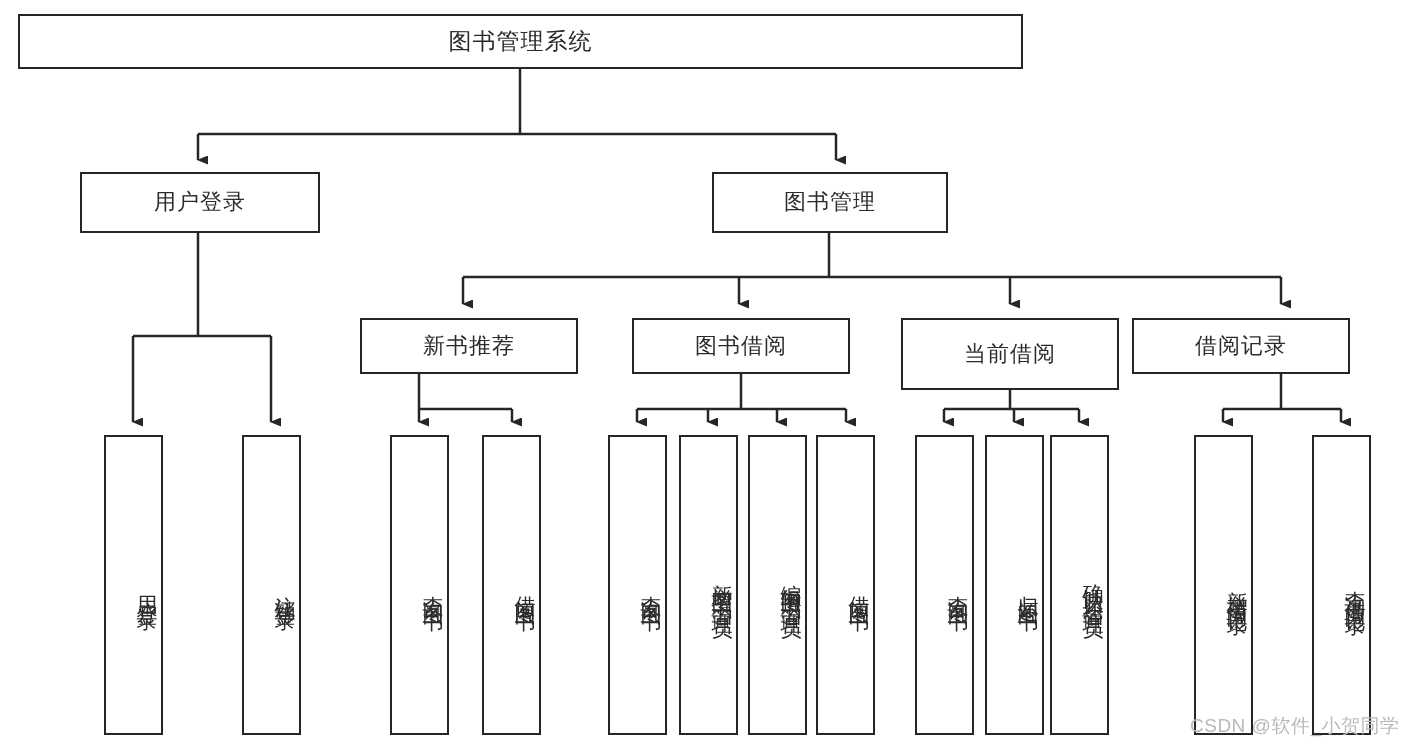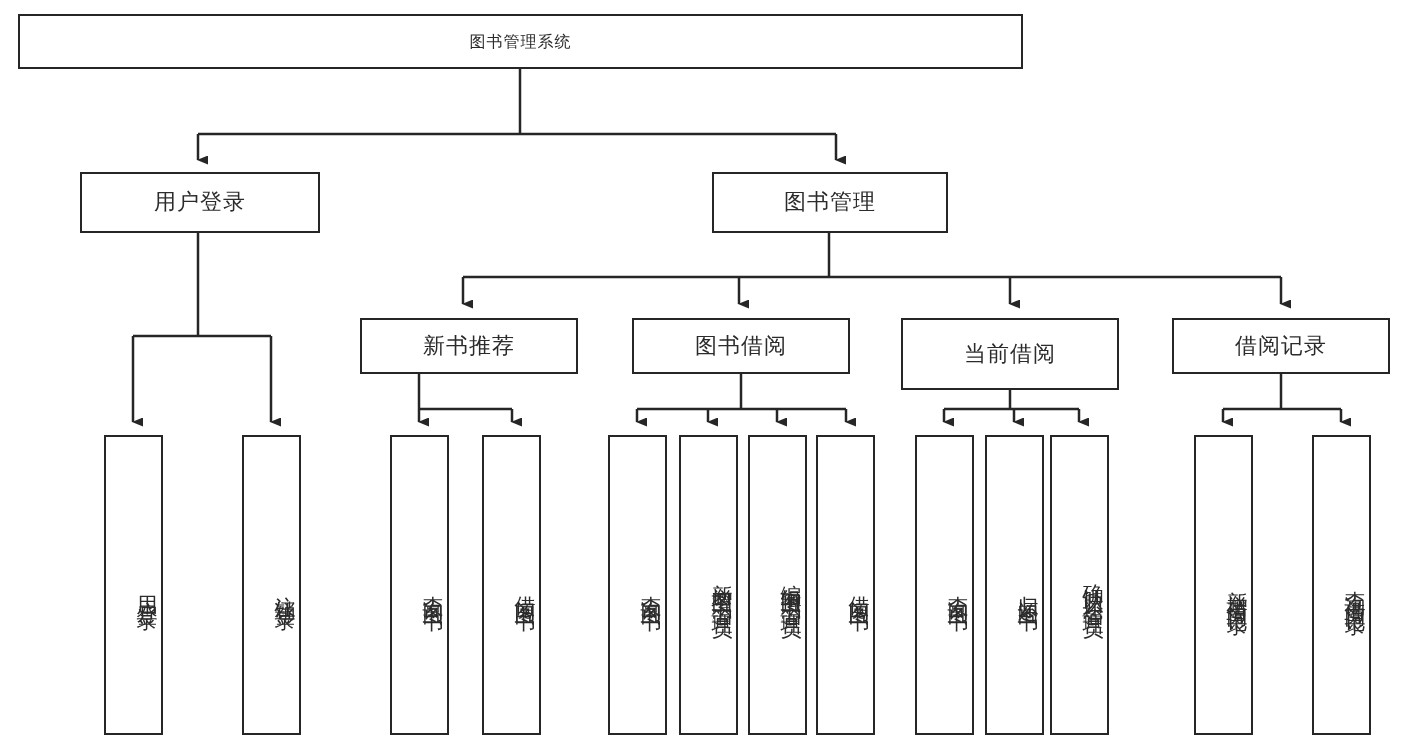--- a/index.html
+++ b/index.html
@@ -34,21 +34,21 @@
     align-items: center;
     justify-content: center;
     color: #2b2b2b;
   }
   .node.horiz {
     font-size: 22px;
     letter-spacing: 1px;
     line-height: 1.2;
   }
   .node.root {
-    font-size: 16px;
+    font-size: 23px;
   }
   .node.vert {
     writing-mode: vertical-rl;
     text-orientation: upright;
     font-size: 21px;
     letter-spacing: 5px;
     padding-top: 8px;
     align-items: flex-start;
     justify-content: center;
   }
@@ -135,21 +135,21 @@
 
   <div class="node horiz" style="left:632px; top:318px; width:218px; height:56px;">
     <span class="label">图书借阅</span>
   </div>
   <div class="node horiz" style="left:360px; top:318px; width:218px; height:56px;">
     <span class="label">新书推荐</span>
   </div>
   <div class="node horiz" style="left:901px; top:318px; width:218px; height:72px;">
     <span class="label">当前借阅</span>
   </div>
-  <div class="node horiz" style="left:1172px; top:318px; width:218px; height:56px;">
+  <div class="node horiz" style="left:1132px; top:318px; width:218px; height:56px;">
     <span class="label">借阅记录</span>
   </div>
 
   <div class="node vert" style="left:104px; top:435px; width:59px; height:300px;">
     <span class="label">用户登录</span>
   </div>
   <div class="node vert" style="left:242px; top:435px; width:59px; height:300px;">
     <span class="label">注销登录</span>
   </div>
 
@@ -183,14 +183,15 @@
     <span class="label">确认归还（管理员）</span>
   </div>
 
   <div class="node vert" style="left:1194px; top:435px; width:59px; height:300px;">
     <span class="label">新增借阅记录</span>
   </div>
   <div class="node vert" style="left:1312px; top:435px; width:59px; height:300px;">
     <span class="label">查询借阅记录</span>
   </div>
 
+  <div class="watermark" style="left:1190px; top:713px;">CSDN @软件_小贺同学</div>
 
 </div>
 
 </body></html>

